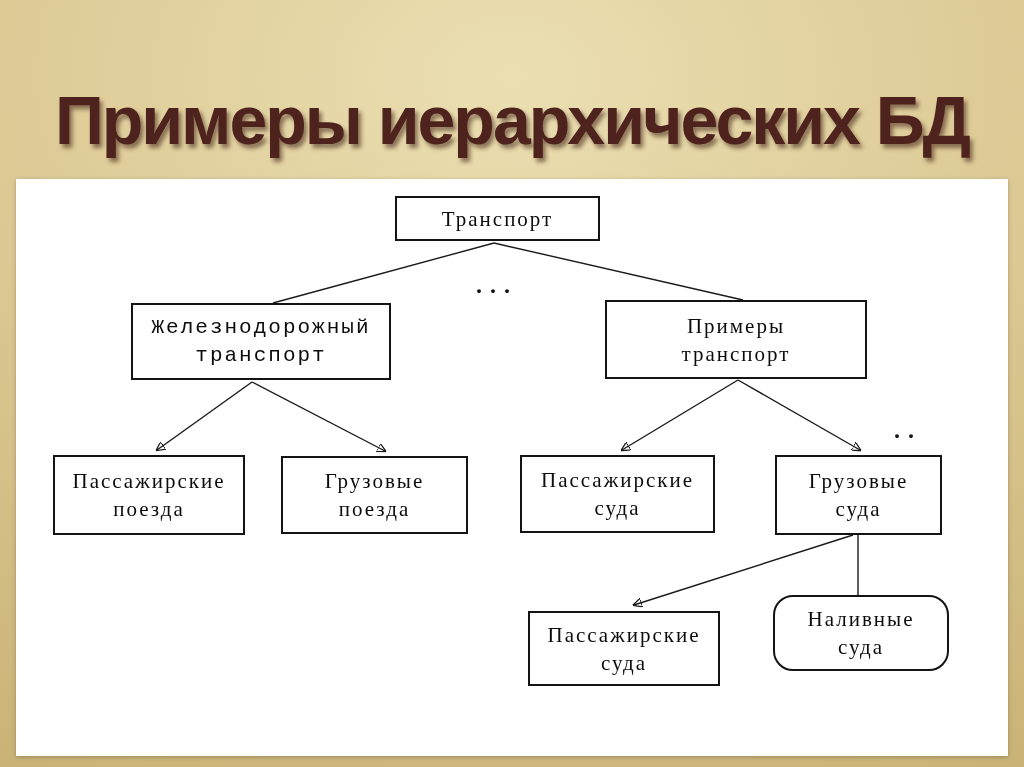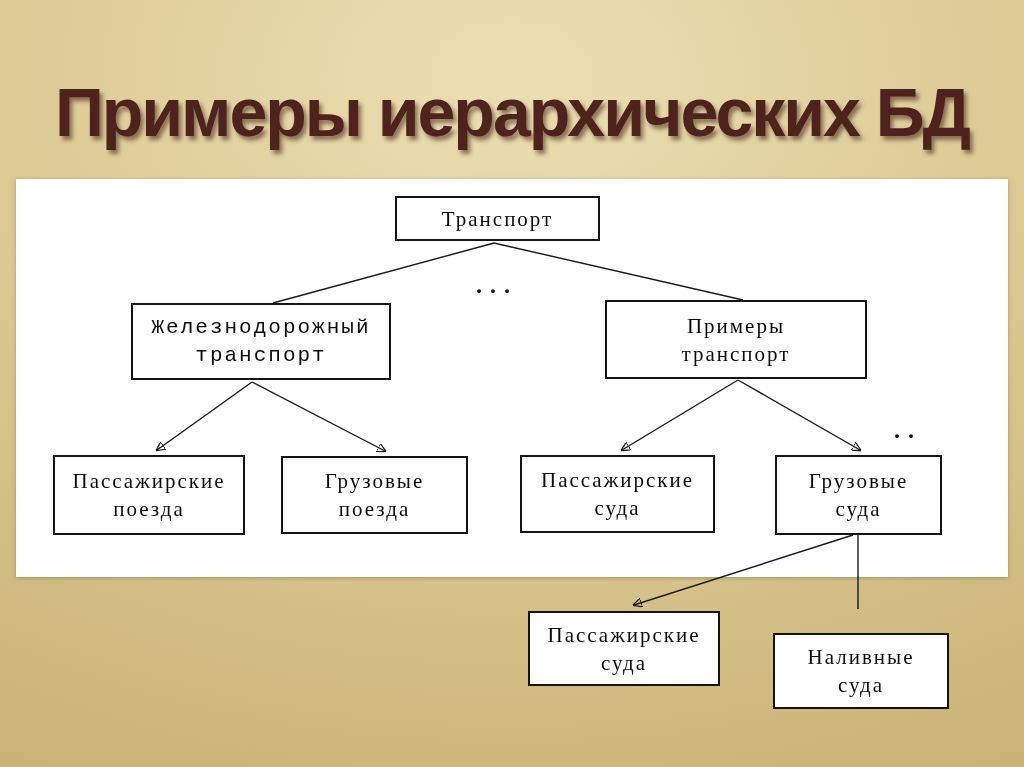--- a/index.html
+++ b/index.html
@@ -3,28 +3,28 @@
 <meta charset="utf-8">
 <style>
   html,body{margin:0;padding:0;}
   body{
     width:1024px;height:767px;overflow:hidden;position:relative;
     font-family:"Liberation Sans",sans-serif;
     background:radial-gradient(130% 120% at 50% 10%, #ebdfb2 0%, #dcc994 40%, #cdb77c 75%, #c2aa6b 100%);
   }
   .slide{position:absolute;inset:0;}
   .title{
-    position:absolute;left:0;right:0;top:78px;margin:0;
+    position:absolute;left:0;right:0;top:78px;margin:8px;
     text-align:center;
     font-size:68px;font-weight:bold;letter-spacing:-2px;line-height:1;
     color:#4f231d;
     text-shadow:3px 4px 4px rgba(62,30,18,0.55);
   }
   .panel{
-    position:absolute;left:16px;top:179px;width:992px;height:398px;
+    position:absolute;left:16px;top:179px;width:992px;height:577px;
     background:#ffffff;
     box-shadow:0 1px 4px rgba(0,0,0,0.25);
   }
   .edges{position:absolute;left:0;top:0;width:992px;height:543px;}
   .edges path{stroke:#1a1a1a;stroke-width:1.4;fill:none;}
   .node{
     position:absolute;box-sizing:border-box;
     border:2px solid #141414;background:#ffffff;
     display:flex;align-items:center;justify-content:center;
     text-align:center;white-space:pre-line;
@@ -32,21 +32,21 @@
     font-size:21px;line-height:28px;letter-spacing:2px;color:#0c0c0c;
   }
   .node-transport{left:379px;top:17px;width:205px;height:45px;}
   .node-rail{left:115px;top:124px;width:260px;height:77px;font-family:Liberation Mono, monospace;}
   .node-water{left:589px;top:121px;width:262px;height:79px;}
   .node-pass-trains{left:37px;top:276px;width:192px;height:80px;}
   .node-freight-trains{left:265px;top:277px;width:187px;height:78px;}
   .node-pass-ships{left:504px;top:276px;width:195px;height:78px;}
   .node-freight-ships{left:759px;top:276px;width:167px;height:80px;}
   .node-dry-cargo{left:512px;top:432px;width:192px;height:75px;}
-  .node-tanker{left:757px;top:454px;width:176px;height:76px;}
+  .node-tanker{left:757px;top:416px;width:176px;height:76px;border-radius:20px;}
   .ellipsis{
     position:absolute;
     font-family:"Liberation Serif","DejaVu Serif",serif;
     font-size:24px;font-weight:bold;letter-spacing:8px;color:#141414;line-height:1;
   }
   .ellipsis-top{left:460px;top:94px;}
   .ellipsis-right{left:878px;top:239px;}
 </style>
 </head>
 <body>

